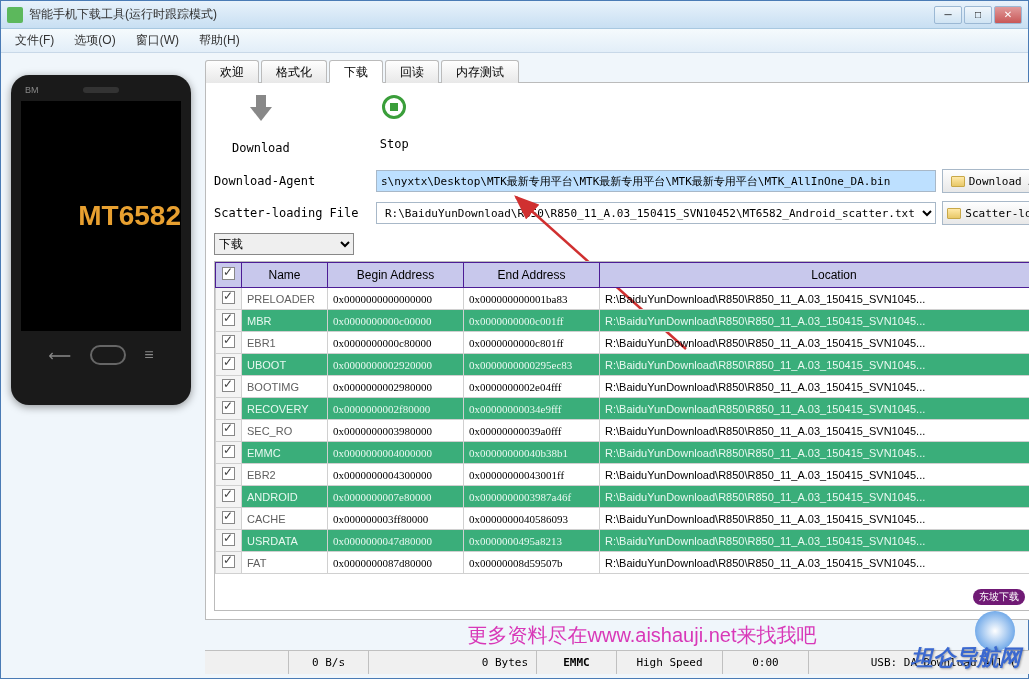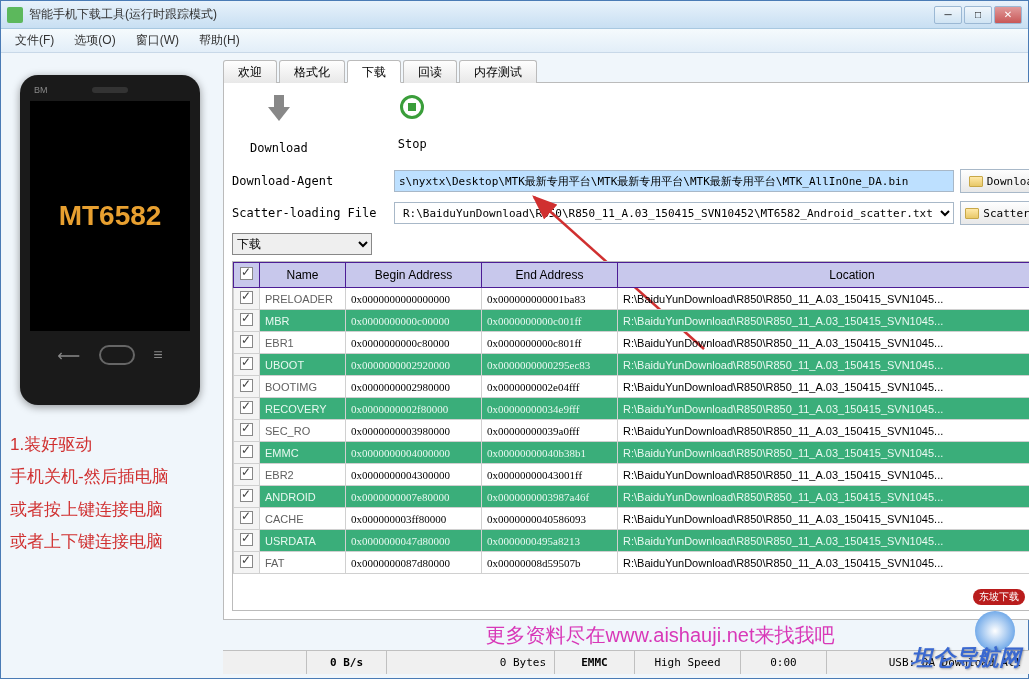--- a/index.html
+++ b/index.html
@@ -15,21 +15,21 @@
     .window-btn.close { background: linear-gradient(to bottom,#e19a9a,#c85858); color:#fff; }
     
     .menubar { height: 24px; background: linear-gradient(to bottom,#f5fafd,#e2eef8); display: flex; align-items: center; padding: 0 4px; border-bottom: 1px solid #c8d8e8; }
     .menu-item { padding: 3px 10px; cursor: pointer; color: #333; }
     
     .main-area { flex: 1; display: flex; background: #f0f6fb; }
     
     .left-panel { width: 218px; padding: 10px; display: flex; flex-direction: column; align-items: center; }
     .phone-img { width: 180px; height: 330px; background: #1a1a1a; border-radius: 18px; margin-top: 12px; padding: 4px 10px; position: relative; box-shadow: 0 2px 8px rgba(0,0,0,0.4); }
     .phone-speaker { width: 36px; height: 6px; background: #333; border-radius: 3px; margin: 8px auto; }
-    .phone-screen { width: 160px; height: 230px; background: #000; margin: 8px auto; display: flex; align-items: center; justify-content: center; }
+    .phone-screen { width: 160px; height: 230px; background: #000; margin: 8px auto; display: flex; align-items: center; justify-content: flex-end; }
     .phone-screen-text { color: #e8a030; font-size: 28px; font-weight: bold; }
     .phone-btn-row { display: flex; justify-content: space-around; align-items: center; margin-top: 14px; padding: 0 18px; }
     .phone-back { color:#888; font-size:16px; }
     .phone-home { width: 36px; height: 20px; border: 2px solid #666; border-radius: 10px; }
     .phone-menu { color:#888; font-size:16px; }
     
     .instructions { margin-top: 24px; color: #d03030; font-size: 17px; line-height: 1.9; text-align: left; width: 200px; }
     
     .right-panel { flex: 1; padding: 6px 8px 4px 4px; display: flex; flex-direction: column; }
     
@@ -77,29 +77,29 @@
     tr.green td.name { color: #e8f8f0; }
     .checkbox { width: 13px; height: 13px; display: inline-block; border: 1px solid #888; background: #fff; position: relative; }
     .checkbox.checked::after { content: '✓'; position: absolute; left: 0; top: -3px; font-size: 12px; color: #444; }
     
     .footer-banner { height: 30px; display: flex; align-items: center; justify-content: center; font-size: 20px; color: #d838b8; }
     
     .statusbar { height: 24px; background: #f0f0f0; border-top: 1px solid #c0c0c0; display: flex; align-items: center; font-size: 11px; font-family: monospace; }
     .status-cell { border-right: 1px solid #c0c0c0; padding: 0 8px; height: 100%; display: flex; align-items: center; justify-content: center; }
     .status-cell.w1 { width: 84px; }
     .status-cell.w2 { width: 168px; }
-    .status-cell.w3 { width: 80px; text-align:center; justify-content:center;font-weight:bold; }
+    .status-cell.w3 { width: 80px; text-align:center; justify-content:center; }
     .status-cell.w4 { width: 106px; }
     .status-cell.w5 { width: 86px; }
     .status-cell.w6 { flex: 1; }
     
     .watermark { position: absolute; right: 8px; bottom: 6px; font-size: 22px; color: #3a68d0; font-style: italic; font-weight: bold; text-shadow: 1px 1px 2px rgba(0,0,0,0.3); pointer-events: none; }
     .watermark-badge { position: absolute; right: 4px; bottom: 28px; width: 60px; height: 40px; pointer-events:none; }
     .watermark-badge .circ { width:40px; height:40px; border-radius:50%; background: radial-gradient(circle,#fff,#3a88e0); margin-left:10px; }
-    .orange-tag { position:absolute; right:0; bottom:46px; background:#b91c1c; color:#fff; font-size:10px; padding:1px 6px; border-radius:8px;text-align:right; }
+    .orange-tag { position:absolute; right:0; bottom:46px; background:#701a75; color:#fff; font-size:10px; padding:1px 6px; border-radius:8px;text-align:right; }
   </style>
 </head>
 <body>
 
 <div class="window">
 
   <div class="titlebar">
     <div class="titlebar-icon"></div>
     <div class="titlebar-text">智能手机下载工具(运行时跟踪模式)</div>
     <div class="window-controls">
@@ -123,26 +123,20 @@
         <div style="color:#888;font-size:9px;position:absolute;left:14px;top:10px;">BM</div>
         <div class="phone-speaker"></div>
         <div class="phone-screen">
           <div class="phone-screen-text">MT6582</div>
         </div>
         <div class="phone-btn-row">
           <span class="phone-back">⟵</span>
           <span class="phone-home"></span>
           <span class="phone-menu">≡</span>
         </div>
-      </div>
-      <div class="instructions">
-        <div>1.装好驱动</div>
-        <div>手机关机-然后插电脑</div>
-        <div>或者按上键连接电脑</div>
-        <div>或者上下键连接电脑</div>
       </div>
     </div>
 
     <div class="right-panel" style="position:relative;">
 
       <div class="tabs" id="tabs-container">
           <div class="tab">欢迎</div>
           <div class="tab">格式化</div>
           <div class="tab active">下载</div>
           <div class="tab">回读</div>

